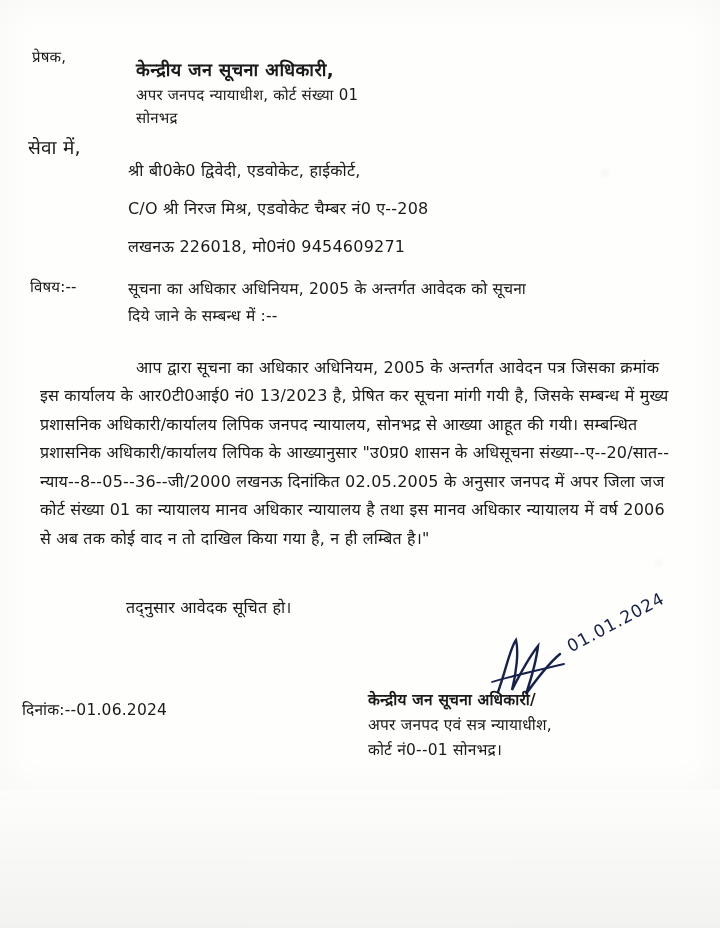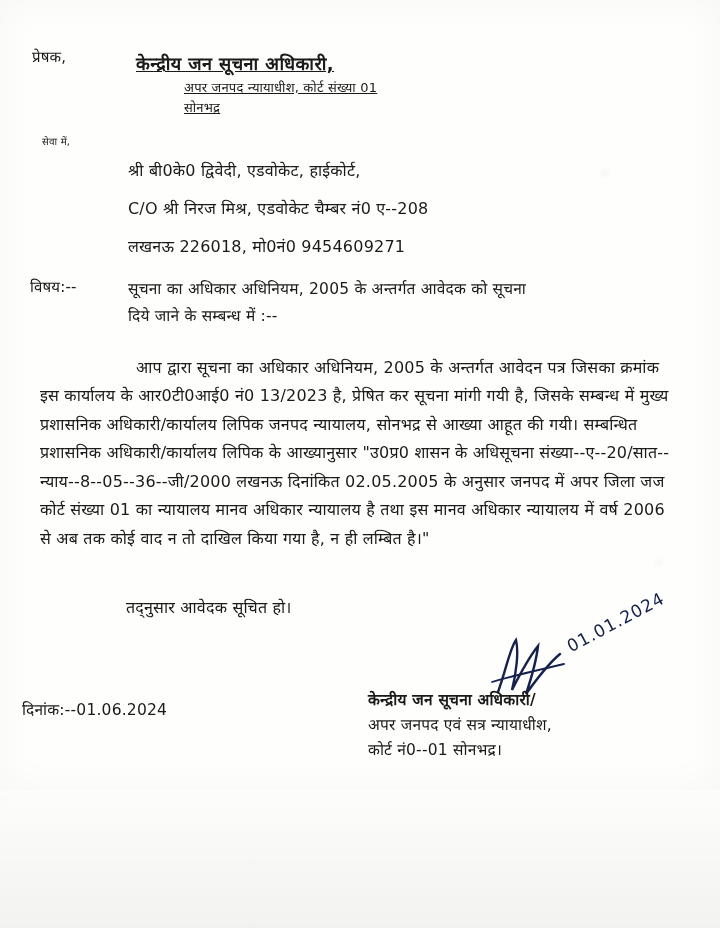--- a/index.html
+++ b/index.html
@@ -54,45 +54,43 @@
 
   
   .lbl-presak {
     position: absolute;
     left: 32px;
     top: 46px;
     font-size: 15px;
   }
   .lbl-sevame {
     position: absolute;
-    left: 42px;
+    left: 28px;
     top: 134px;
-    font-size: 10px;
+    font-size: 19px;
   }
   .lbl-vishay {
     position: absolute;
     left: 30px;
     top: 276px;
     font-size: 15px;
   }
   .from-block {
     position: absolute;
     left: 136px;
-    top: 50px;
+    top: 56px;
     line-height: 1.55;
-    text-decoration: underline;
   }
   .from-title {
     font-size: 18px;
     font-weight: bold;
     letter-spacing: 0.4px;
   }
   .from-line {
-    font-size: 13px;
-    margin-left: 48px;
+    font-size: 15px;
   }
   .to-block {
     position: absolute;
     left: 128px;
     top: 146px;
     line-height: 1.62;
   }
   .to-line {
     font-size: 16px;
     margin-top: 12px;

